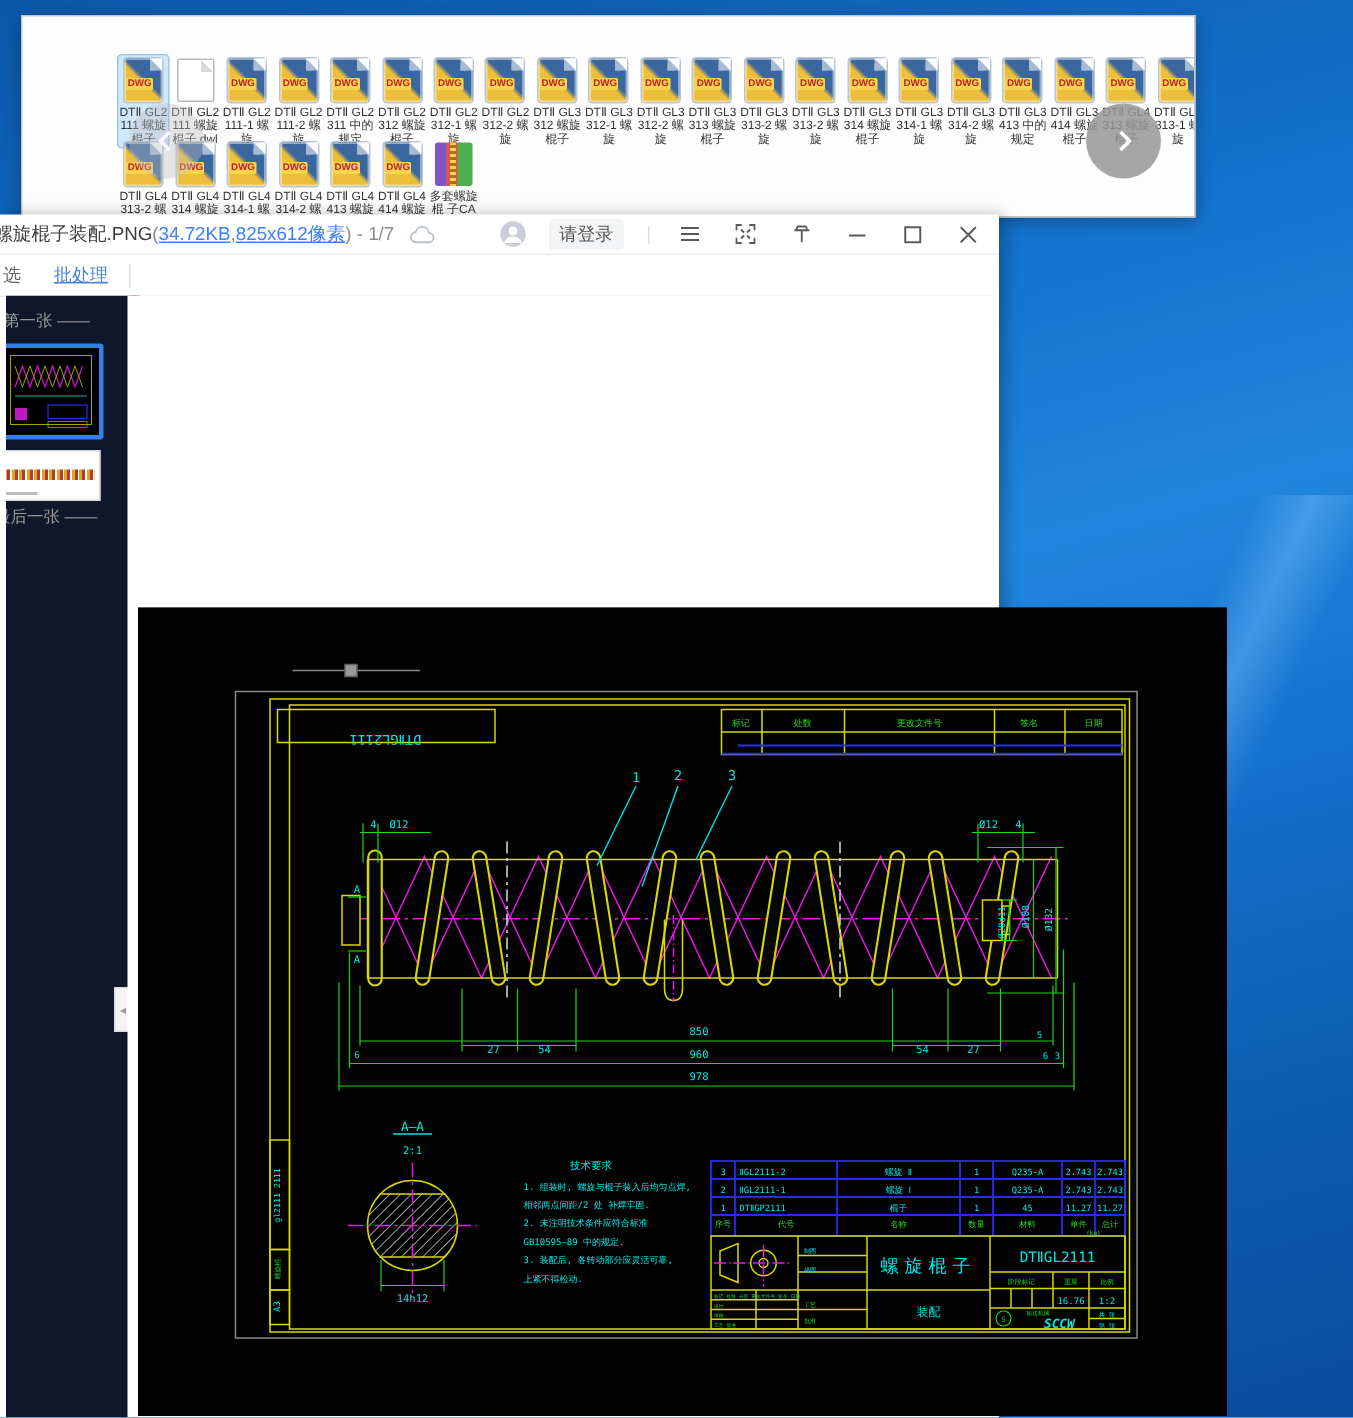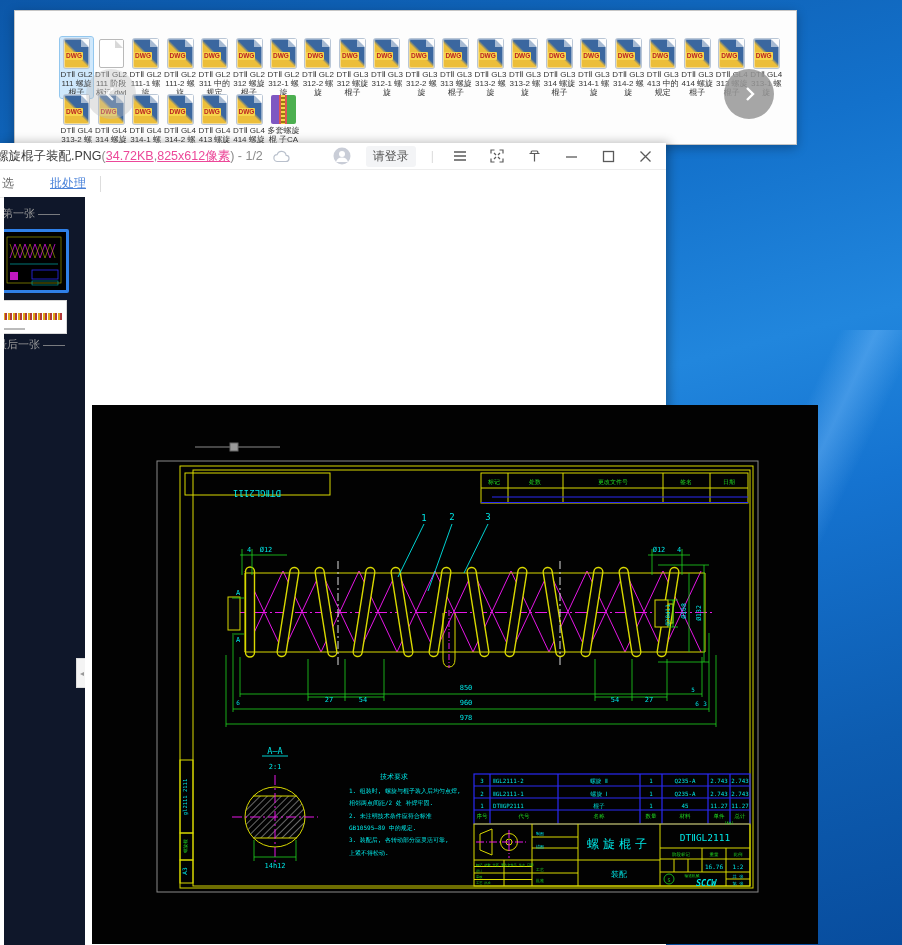--- a/index.html
+++ b/index.html
@@ -6,21 +6,21 @@
   body{width:902px;height:945px;overflow:hidden;position:relative;
        font-family:"Liberation Sans",sans-serif;background:#0d5fb4}
   
   .desktop{position:absolute;inset:0;
     background:linear-gradient(165deg,#0c57a8 0%,#1371cb 28%,#2186dd 46%,#1573d0 60%,#0d5cb0 82%,#084d9e 100%)}
   .desktop::after{content:"";position:absolute;right:0;top:330px;width:180px;height:280px;
     background:linear-gradient(115deg,transparent 38%,rgba(130,195,255,.38) 50%,transparent 64%)}
   
   .file-window{position:absolute;left:14px;top:10px;width:781px;height:133px;background:#fdfdfd;
     border:1px solid #c6c6c6;box-shadow:0 3px 10px rgba(0,0,0,.28);overflow:hidden}
-  .files-row{position:absolute;left:45px;display:flex;width:726px}
+  .files-row{position:absolute;left:64px;display:flex;width:726px}
   .row1{top:26px}.row2{top:82px}
   .file-item{width:33.2px;margin-right:1.3px;flex:none;text-align:center;padding-top:2px;border-radius:2px}
   .file-item.selected{background:#cfe8fc;outline:1px solid #93c7ee}
   .ficon{width:25px;height:29px;margin:0 auto;position:relative;border-radius:2px}
   .ficon.dwg{background:linear-gradient(45deg,#ecbe3a 0 46%,#3b679f 54% 100%);
     box-shadow:inset 0 0 0 1px rgba(255,255,255,.45), 0 0 0 1px #b9c6d6}
   .ficon.dwg::before{content:"";position:absolute;right:0;top:0;
     border:4px solid;border-color:#fdfdfd #fdfdfd rgba(255,255,255,.55) rgba(255,255,255,.55)}
   .badge{position:absolute;left:1px;top:13px;font-size:6.5px;font-weight:700;color:#b22;
     background:#f6d44c;line-height:1.3;padding:0 1px;border-radius:1px}
@@ -36,29 +36,29 @@
     display:flex;align-items:center;justify-content:center}
   .nav.left{left:71px;background:rgba(190,190,190,.40)}
   .nav.right{left:709px;background:rgba(150,150,150,.85)}
   
   .viewer{position:absolute;left:0;top:143px;width:666px;height:802px;background:#fff;
     box-shadow:3px 0 10px rgba(0,0,0,.30)}
   .vtitle{height:26px;display:flex;align-items:center;padding:0 10px 0 0;font-size:12.5px;color:#666;
     border-bottom:1px solid #ededed;white-space:nowrap}
   .fname{color:#3d3d3d;margin-left:-4px}
   .meta{color:#8b8b8b}
-  .metalink{color:#ec4899;text-decoration:underline;cursor:pointer}
+  .metalink{color:#3b82f6;text-decoration:underline;cursor:pointer}
   .cloudi{margin-left:10px;display:inline-flex}
   .vright{margin-left:auto;display:flex;align-items:center;gap:15px}
   .login{background:#f3f4f6;color:#555;padding:2px 7px;border-radius:3px;font-size:12px}
   .tsep{color:#ddd}
   .wbtn{width:22px;height:20px;display:inline-flex;align-items:center;justify-content:center;cursor:pointer}
   .vtoolbar{height:27px;border-bottom:1px solid #e9e9e9;display:flex;align-items:center;font-size:12px;color:#666}
   .cutlabel{margin-left:2px}
-  .batch{color:#4a82d9;text-decoration:underline;margin-left:36px;cursor:pointer}
+  .batch{color:#4a82d9;text-decoration:underline;margin-left:22px;cursor:pointer}
   .toolsep{width:1px;height:16px;background:#ddd;margin-left:14px}
   .vbody{position:absolute;top:54px;bottom:0;left:0;right:0;overflow:hidden}
   .vpanel{position:absolute;left:4px;top:0;bottom:0;width:84px;border-right:5px solid #be185d;background:#0f172a;overflow:hidden}
   .plabel{font-size:11px;color:#9a9a9a;white-space:nowrap;margin:9px 0 0 -2px}
   .thumb1{position:absolute;left:-5px;top:32px;width:64px;height:58px;background:#000;
     border:3px solid #2f80e8;border-radius:2px;overflow:hidden}
   .thumb2{position:absolute;left:-5px;top:103px;width:66px;height:32px;background:#fff;border:1px solid #d8d8d8}
   .t2band{position:absolute;left:3px;top:12px;right:3px;height:7px;
     background:repeating-linear-gradient(90deg,#e0a818 0 2px,#b23a3a 2px 4px,#fdfdfd 4px 5px)}
   .t2line{position:absolute;left:3px;bottom:3px;width:22px;height:2px;background:#bbb}
@@ -89,21 +89,21 @@
 <div class="file-window">
   <div class="files-row row1">
       <div class="file-item selected">
         <div class="ficon dwg">
           <span class="badge">DWG</span>
         </div>
         <div class="flabel">DTⅡ GL2111 螺旋棍子</div>
       </div>
       <div class="file-item">
         <div class="ficon dwl"></div>
-        <div class="flabel">DTⅡ GL2111 阶段标记.dwl</div>
+        <div class="flabel">DTⅡ GL2111 螺旋棍子.dwl</div>
       </div>
       <div class="file-item">
         <div class="ficon dwg">
           <span class="badge">DWG</span>
         </div>
         <div class="flabel">DTⅡ GL2111-1 螺旋</div>
       </div>
       <div class="file-item">
         <div class="ficon dwg">
           <span class="badge">DWG</span>
@@ -267,21 +267,21 @@
   </div>
 </div>
 
 <div class="viewer">
   <div class="vtitle">
     <span class="fname">螺旋棍子装配.PNG</span>
     <span class="meta">(</span>
     <span class="metalink">34.72KB</span>
     <span class="meta"> , </span>
     <span class="metalink">825x612像素</span>
-    <span class="meta">) - 1/2</span>
+    <span class="meta">) - 1/7</span>
     <span class="cloudi">
       <svg width="18" height="13" viewBox="0 0 18 13">
         <path d="M4.5,11.5 a3.4,3.4 0 0 1 -.4,-6.8 a4.6,4.6 0 0 1 9,.6 a2.9,2.9 0 0 1 -.4,6.2 z" fill="none" stroke="#b9c0cc" stroke-width="1.2"></path>
       </svg>
     </span>
     <span class="vright">
       <svg width="18" height="18" viewBox="0 0 18 18">
         <circle cx="9" cy="9" r="8.5" fill="#c9cdd7"></circle>
         <circle cx="9" cy="7" r="3" fill="#ffffff"></circle>
         <path d="M3,15 a6.3,6.3 0 0 1 12,0 z" fill="#ffffff"></path>

